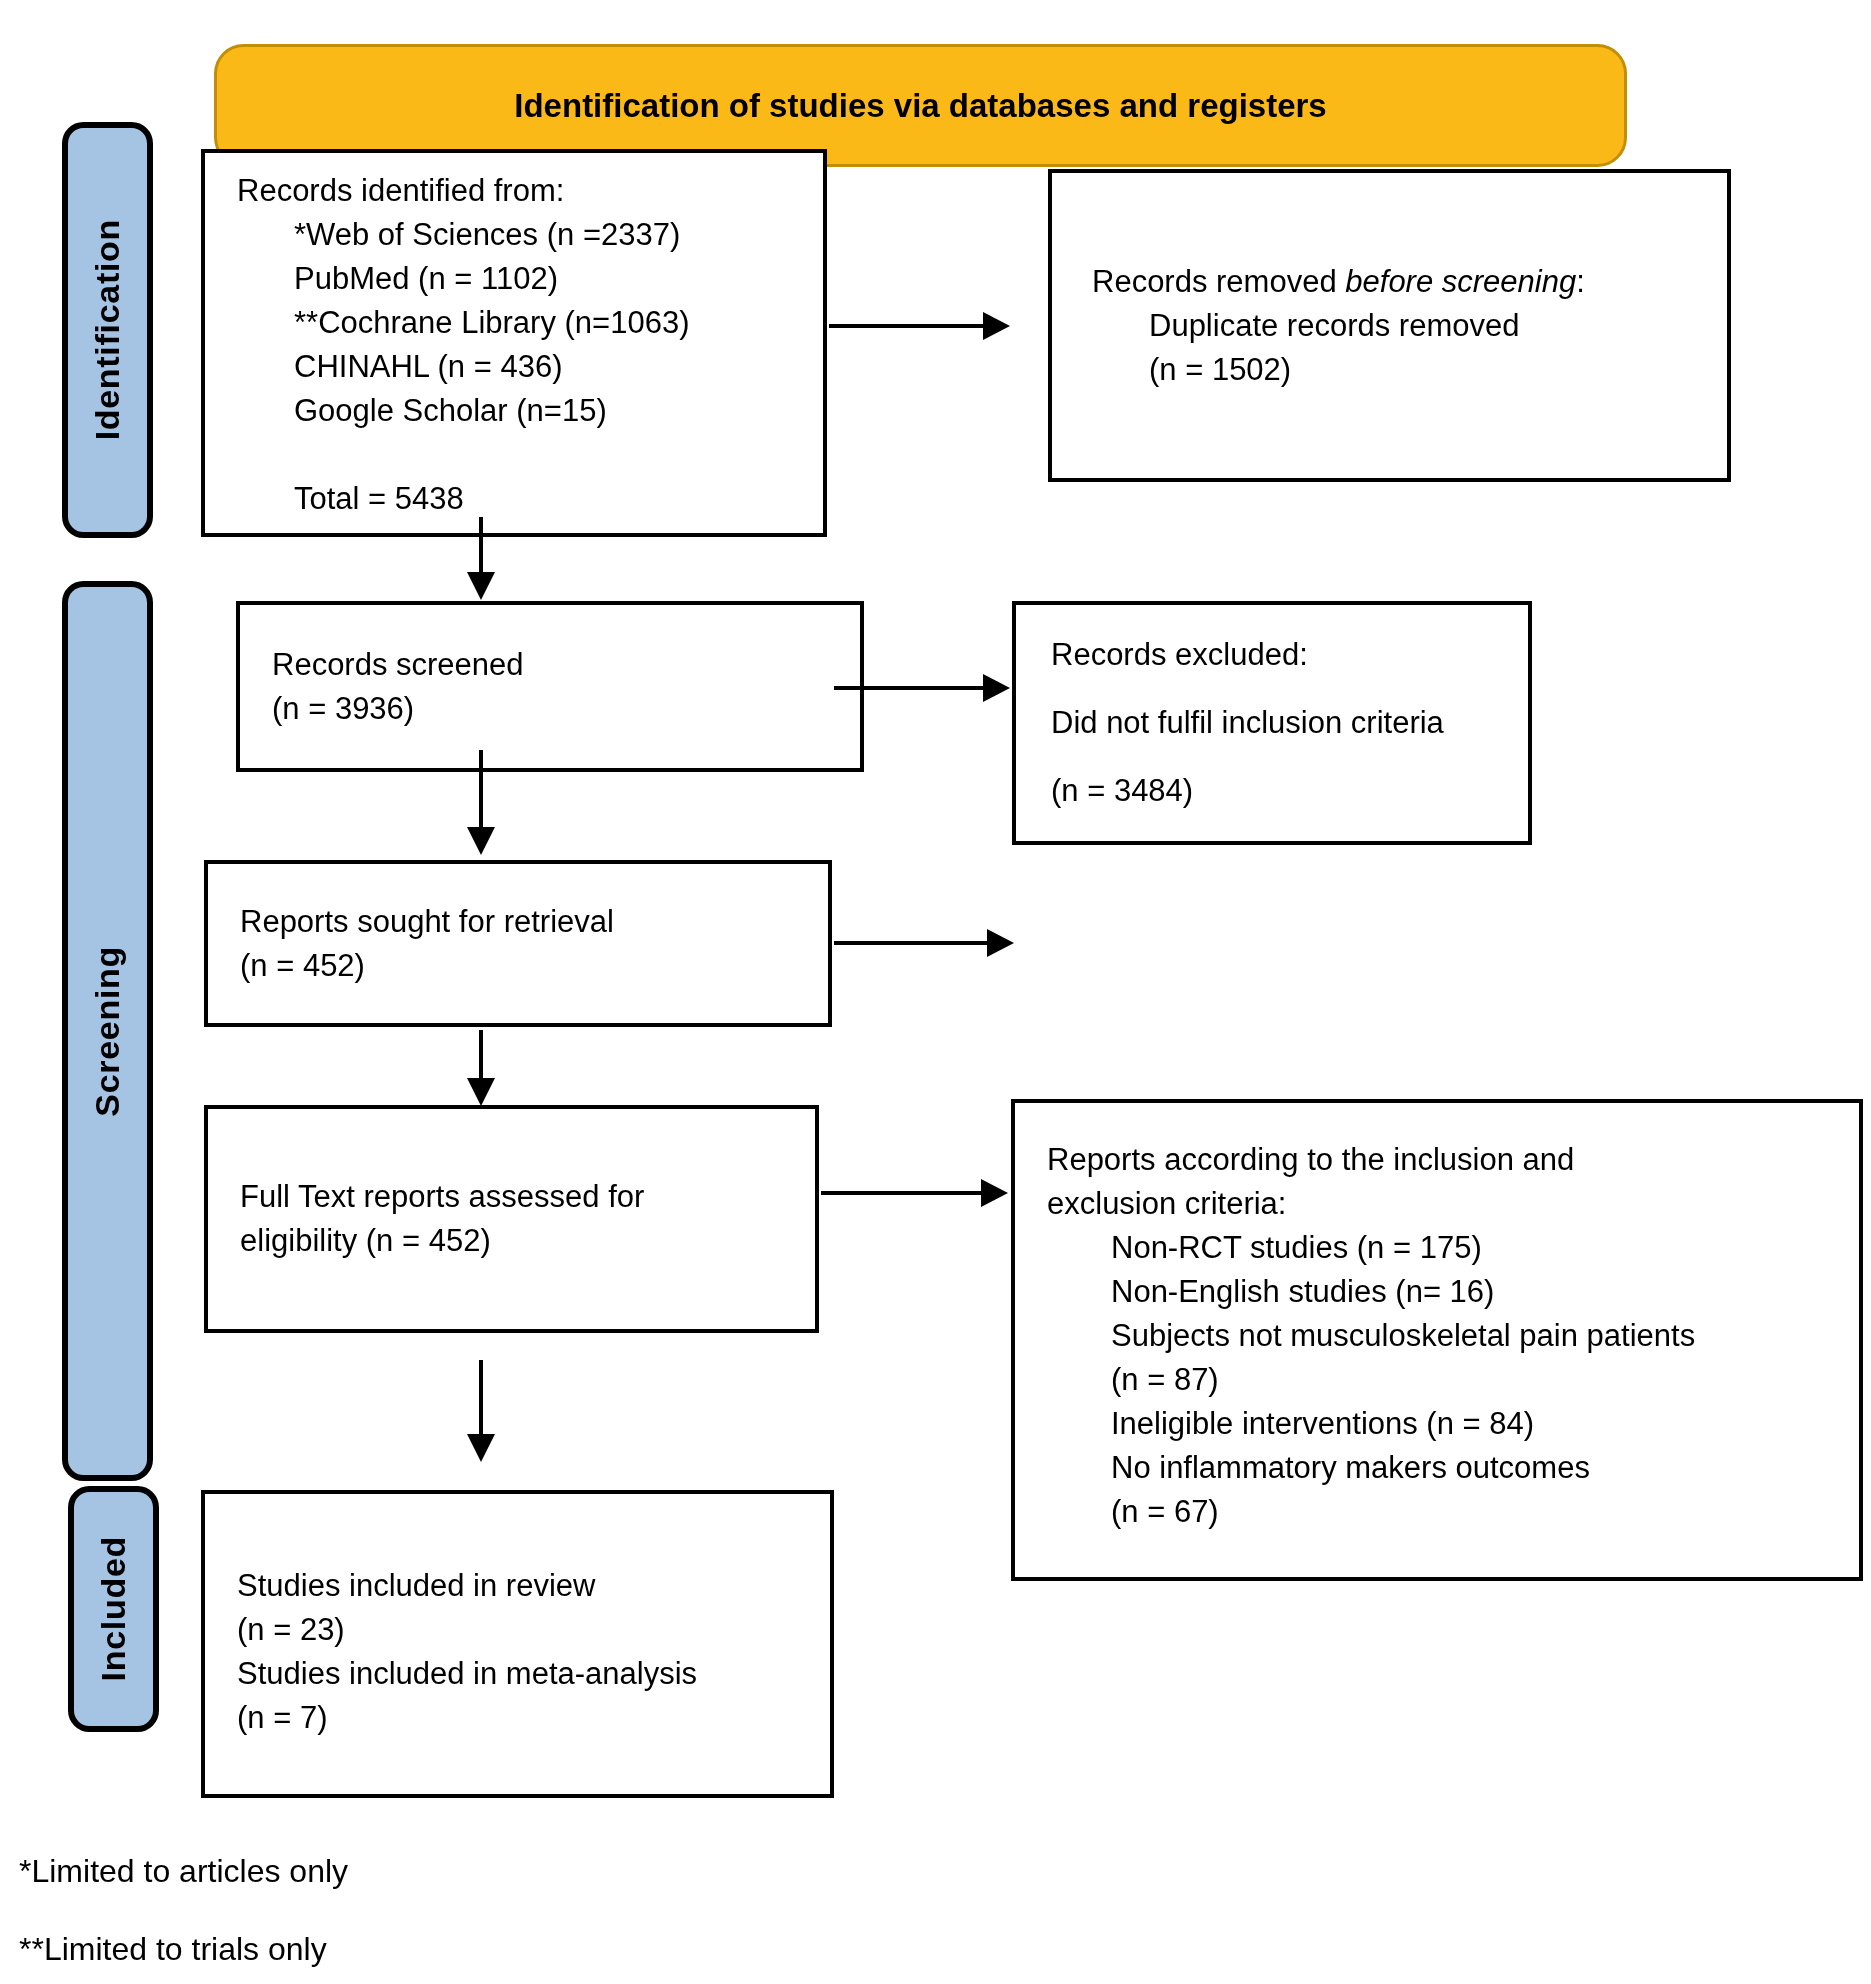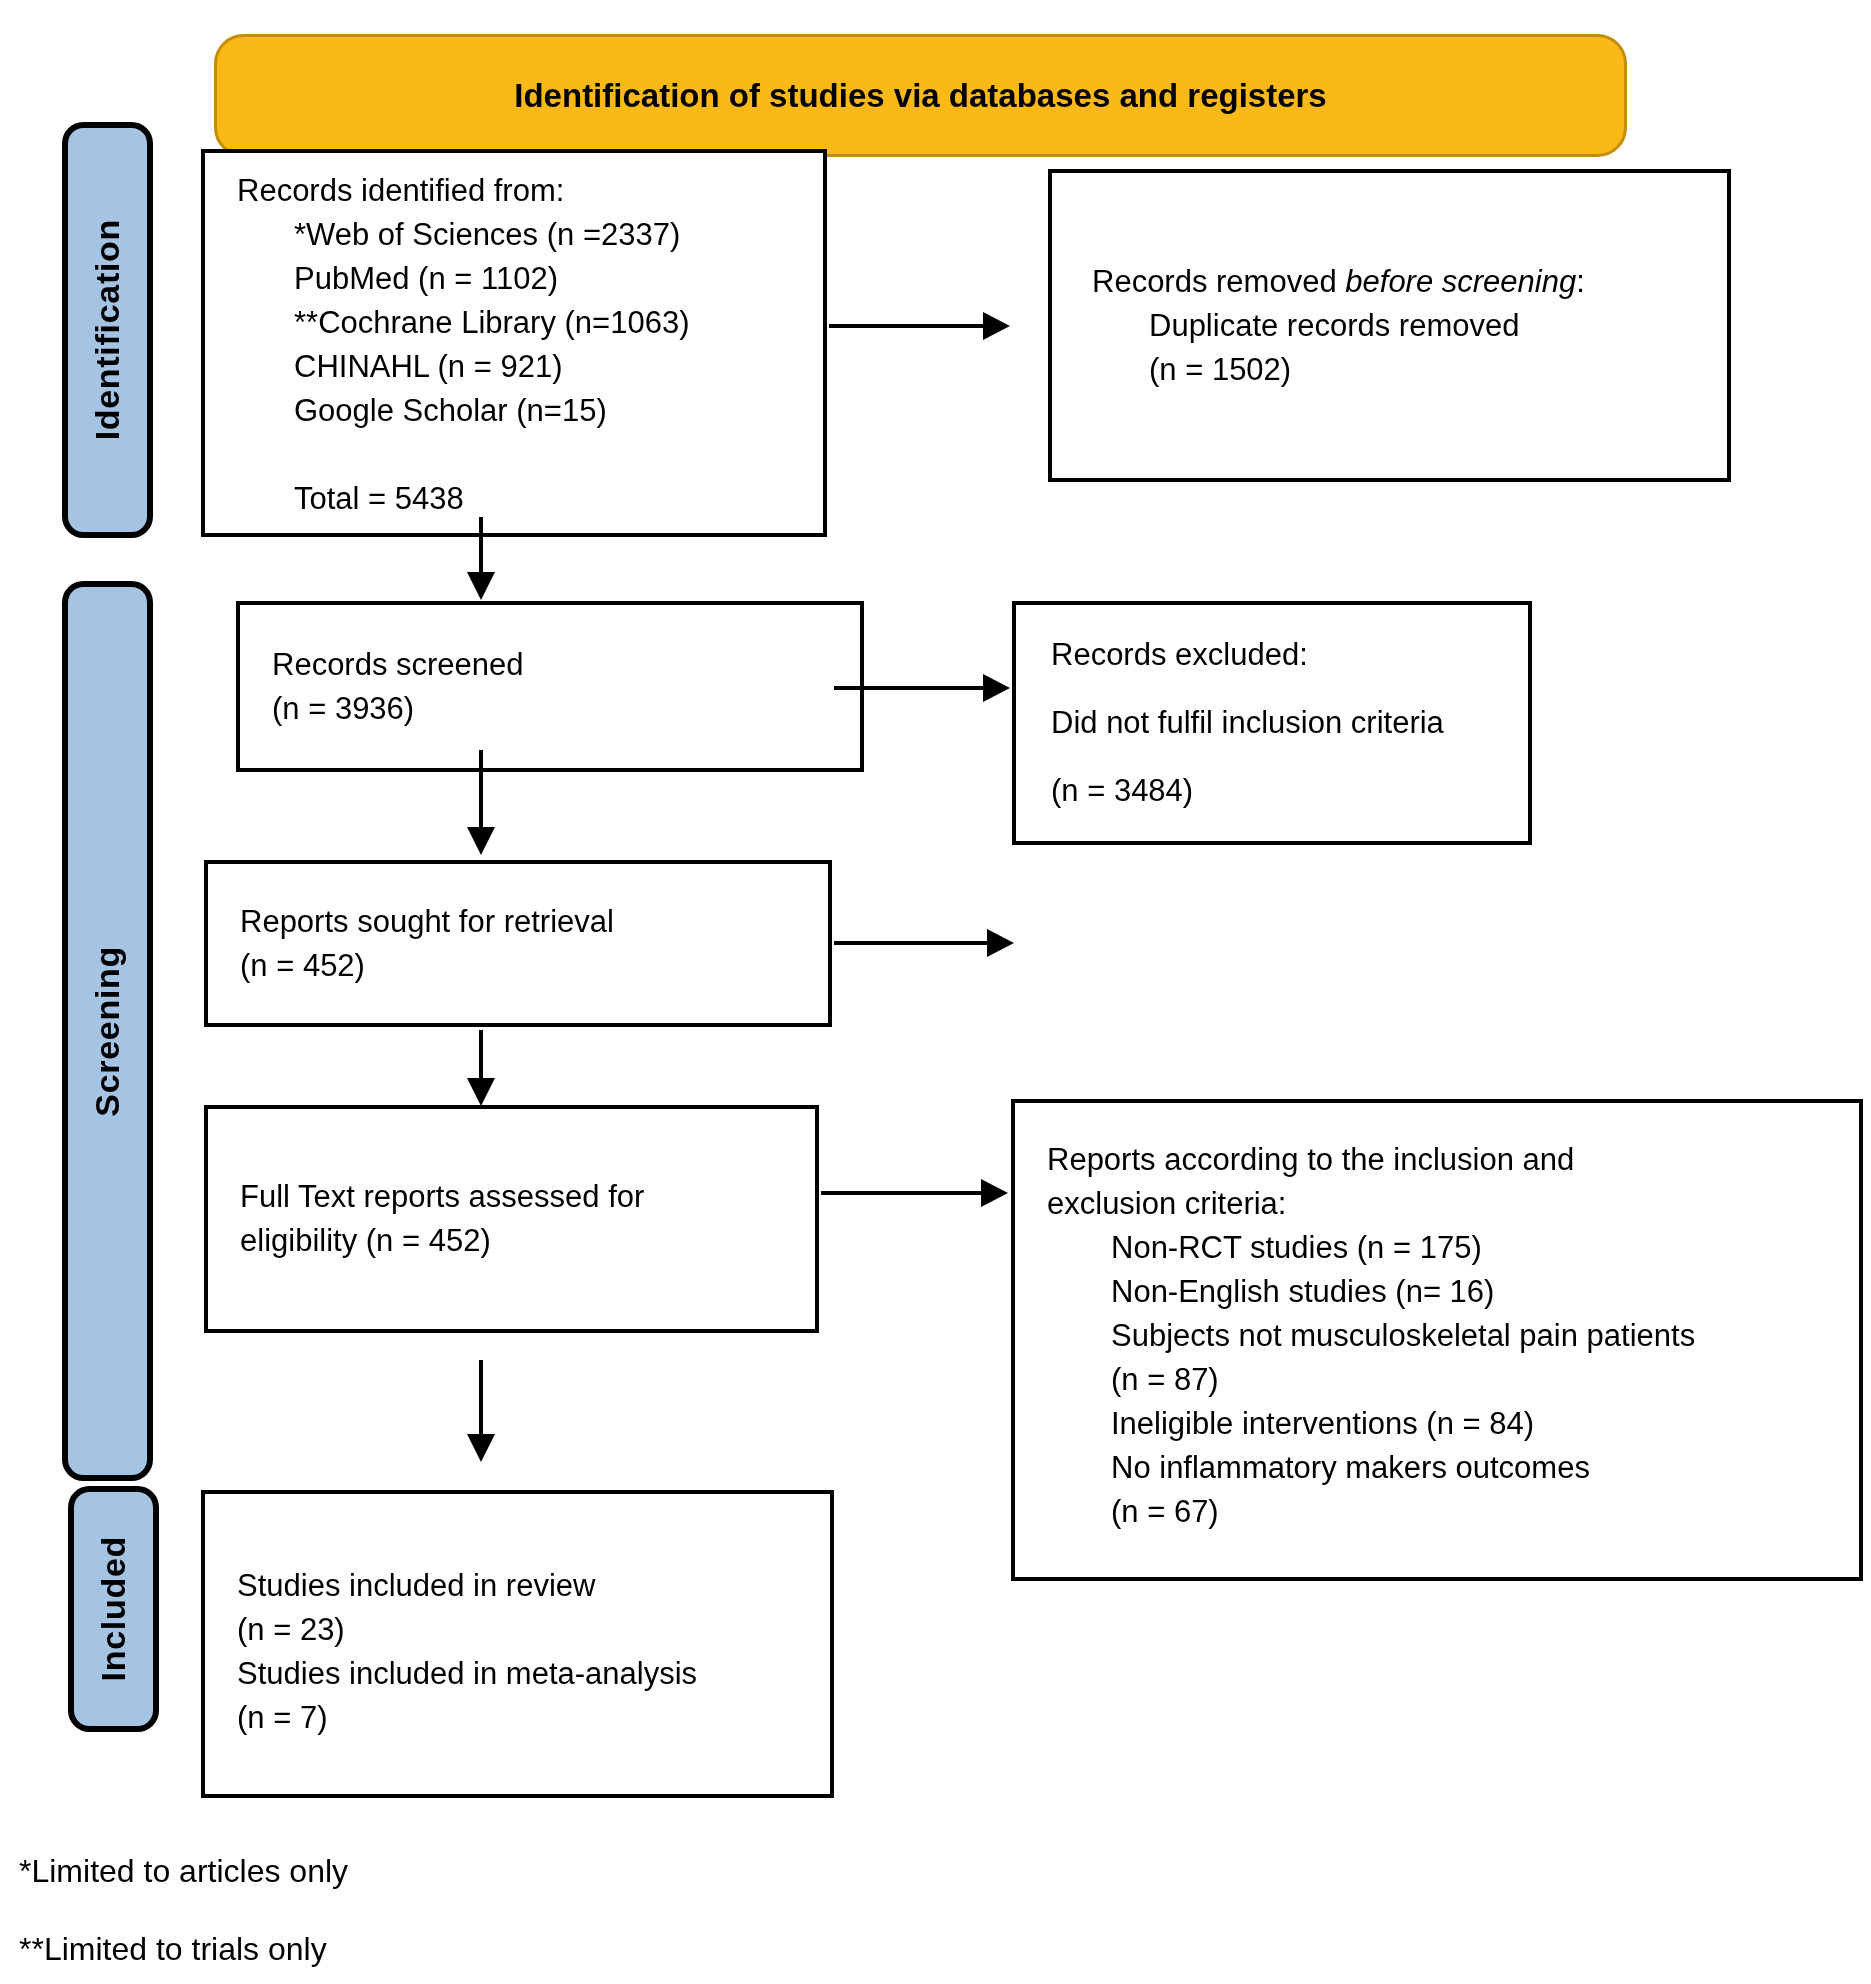--- a/index.html
+++ b/index.html
@@ -5,21 +5,21 @@
   html,body{margin:0;padding:0;}
   body{
     width:1871px;height:1985px;background:#ffffff;
     font-family:"Liberation Sans", sans-serif;color:#000;
     position:relative;overflow:hidden;
   }
   .canvas{position:absolute;left:0;top:0;width:1871px;height:1985px;}
 
   
   .banner{
-    position:absolute;left:214px;top:34px;width:1413px;height:123px;
+    position:absolute;left:214px;top:44px;width:1413px;height:123px;
     background:var(--banner-bg,#FBB917);
     border:3.3px solid var(--banner-border,#C18E06);
     border-radius:29.5px;box-sizing:border-box;
     display:flex;align-items:center;justify-content:center;text-align:center;
   }
   .banner span{font-size:33px;font-weight:bold;}
 
   
   .tab{
     position:absolute;background:var(--sidebar-bg,#A5C3E3);
@@ -73,21 +73,21 @@
   </div>
   <div class="tab" style="left:68px;top:1486px;width:91px;height:246px;">
     <span>Included</span>
   </div>
 
   <div class="box" style="left:201px;top:149px;width:626px;height:388px;padding:16px 6.7px 0 32px;">
     <div class="ln">Records identified from:</div>
     <div class="ln ind-sm">*Web of Sciences (n =2337)</div>
     <div class="ln ind-sm">PubMed (n = 1102)</div>
     <div class="ln ind-sm">**Cochrane Library (n=1063)</div>
-    <div class="ln ind-sm">CHINAHL (n = 921)</div>
+    <div class="ln ind-sm">CHINAHL (n = 436)</div>
     <div class="ln ind-sm">Google Scholar (n=15)</div>
     <div class="ln blank"></div>
     <div class="ln ind-sm">Total = 5438</div>
   </div>
 
   <div class="box vcenter" style="left:1048px;top:169px;width:683px;height:313px;padding-left:40px;">
     <div class="ln"><span>Records removed </span><span class="it">before screening</span><span>:</span></div>
     <div class="ln ind-sm">Duplicate records removed</div>
     <div class="ln ind-sm">(n = 1502)</div>
   </div>

